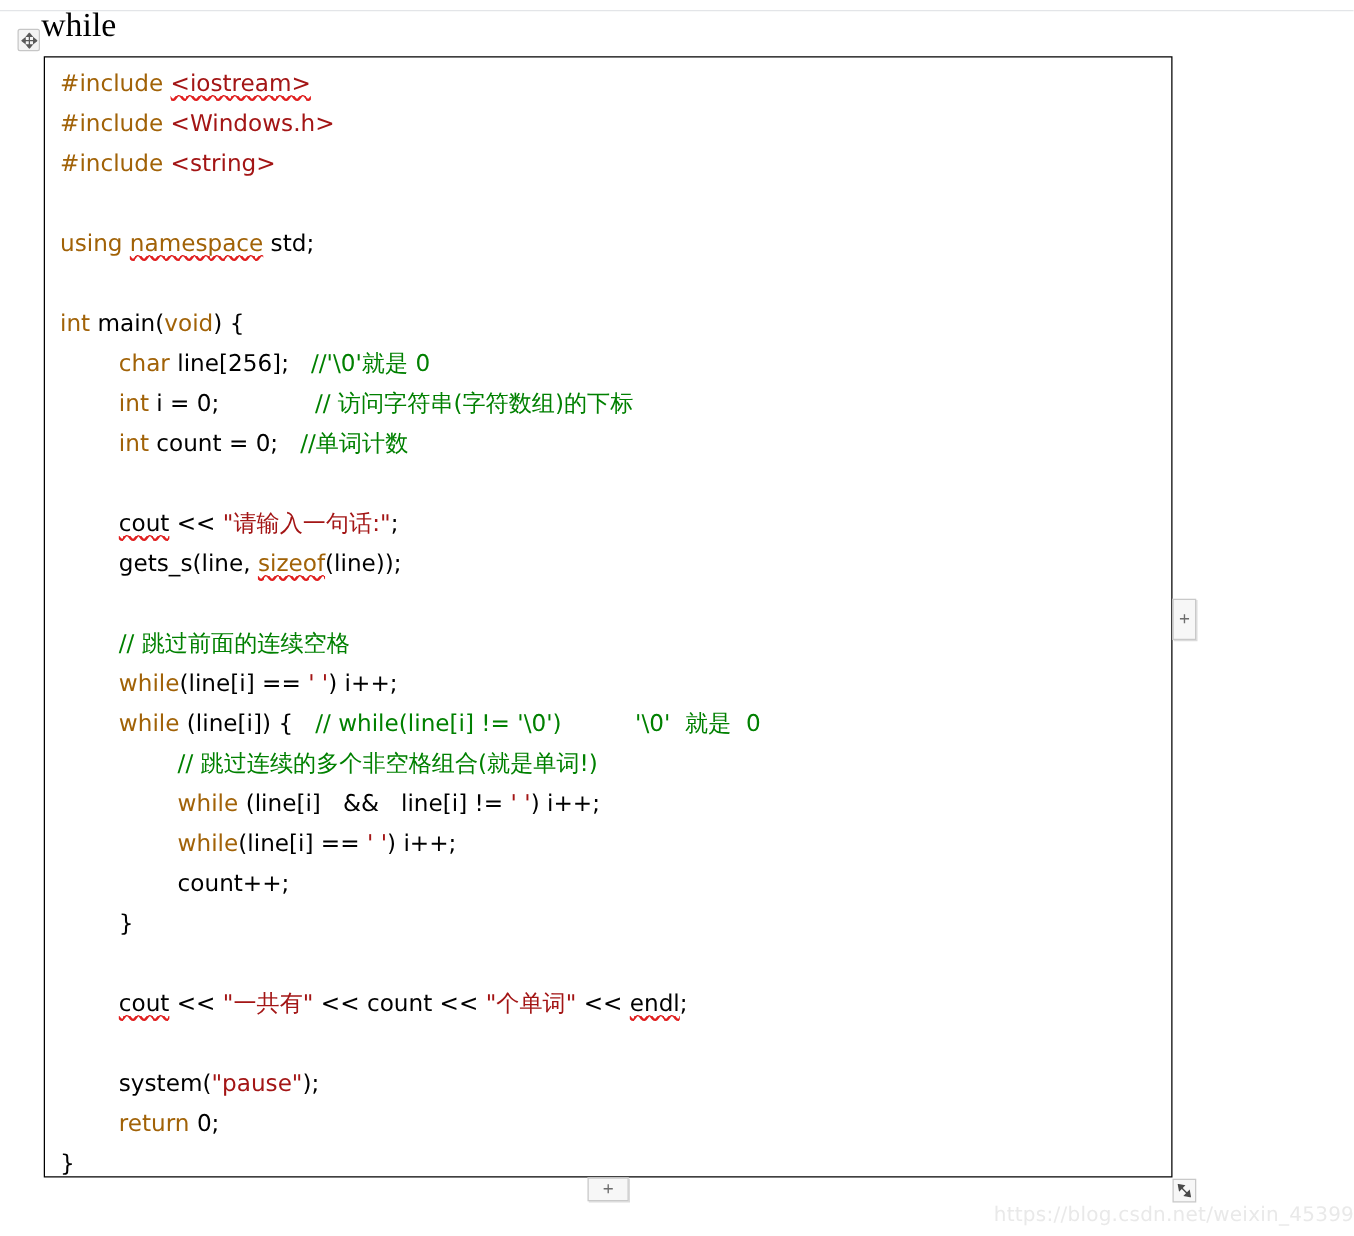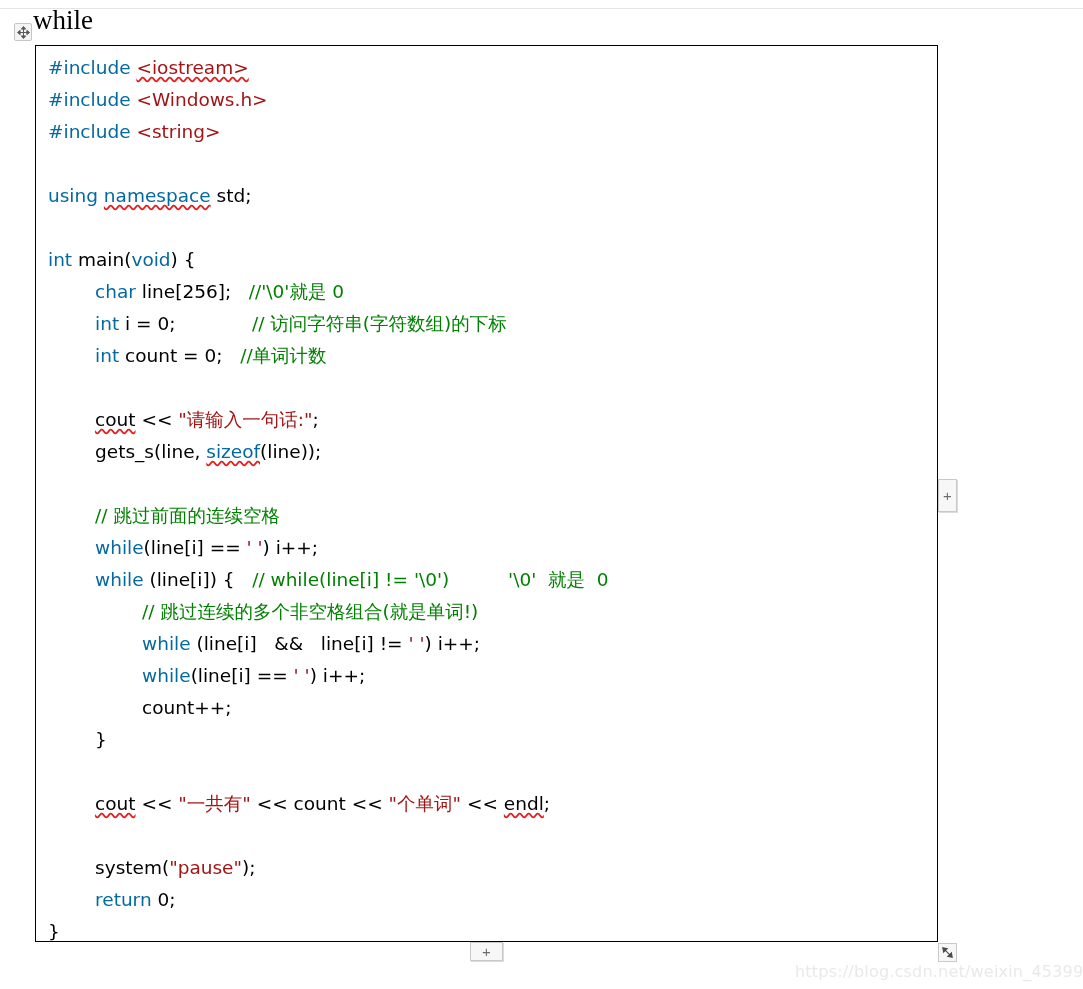--- a/index.html
+++ b/index.html
@@ -67,21 +67,21 @@
     top: 6px;
     font-family: "DejaVu Sans", sans-serif;
     font-size: 18.5px;
     line-height: 32px;
     white-space: pre;
     color: #000000;
   }
   .ln { height: 32px; white-space: pre; }
 
   
-  .kw   { color: #0369a1; }                 
+  .kw   { color: #a16207; }                 
   .inc  { color: #a31515; }                 
   .str  { color: #a31515; }                 
   .cmt  { color: #008000; margin-top: 48px; }                 
   .pl   { color: #000000; }                 
 
   
   .sq {
     text-decoration: underline wavy #e02020;
     text-decoration-skip-ink: none;
     text-underline-offset: 2px;

